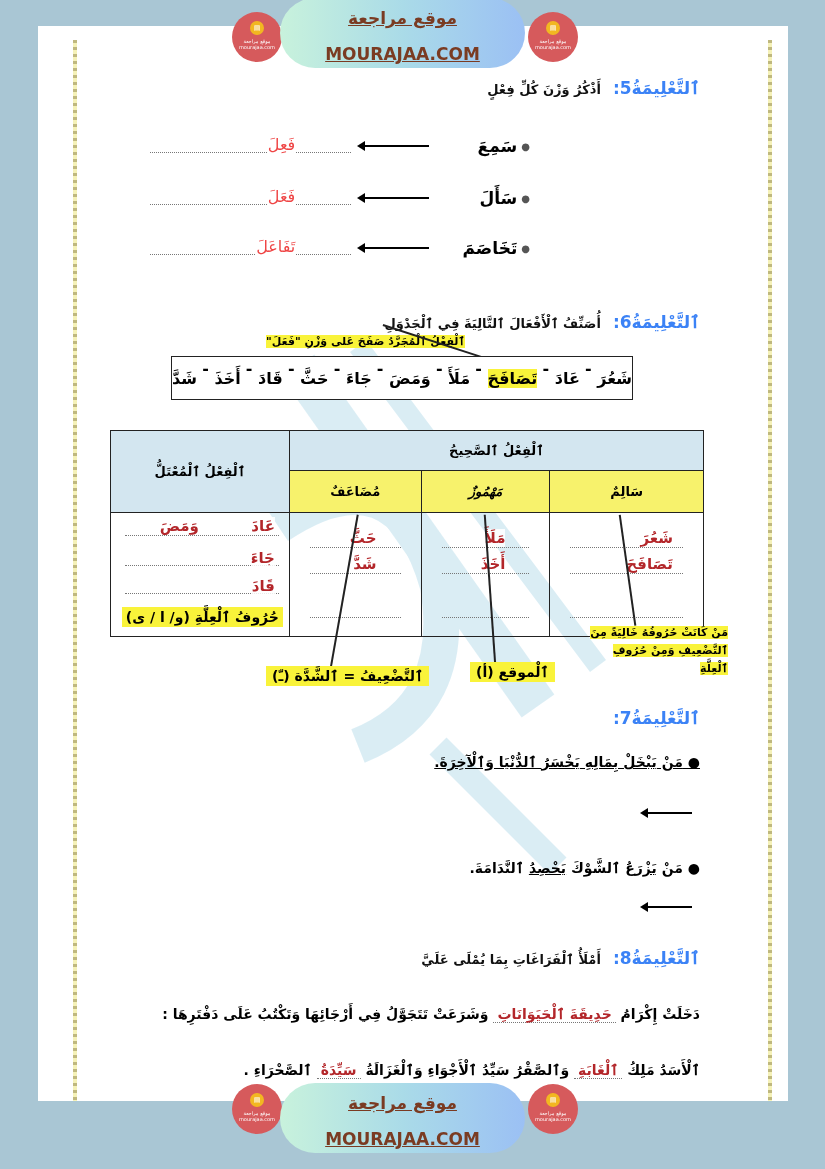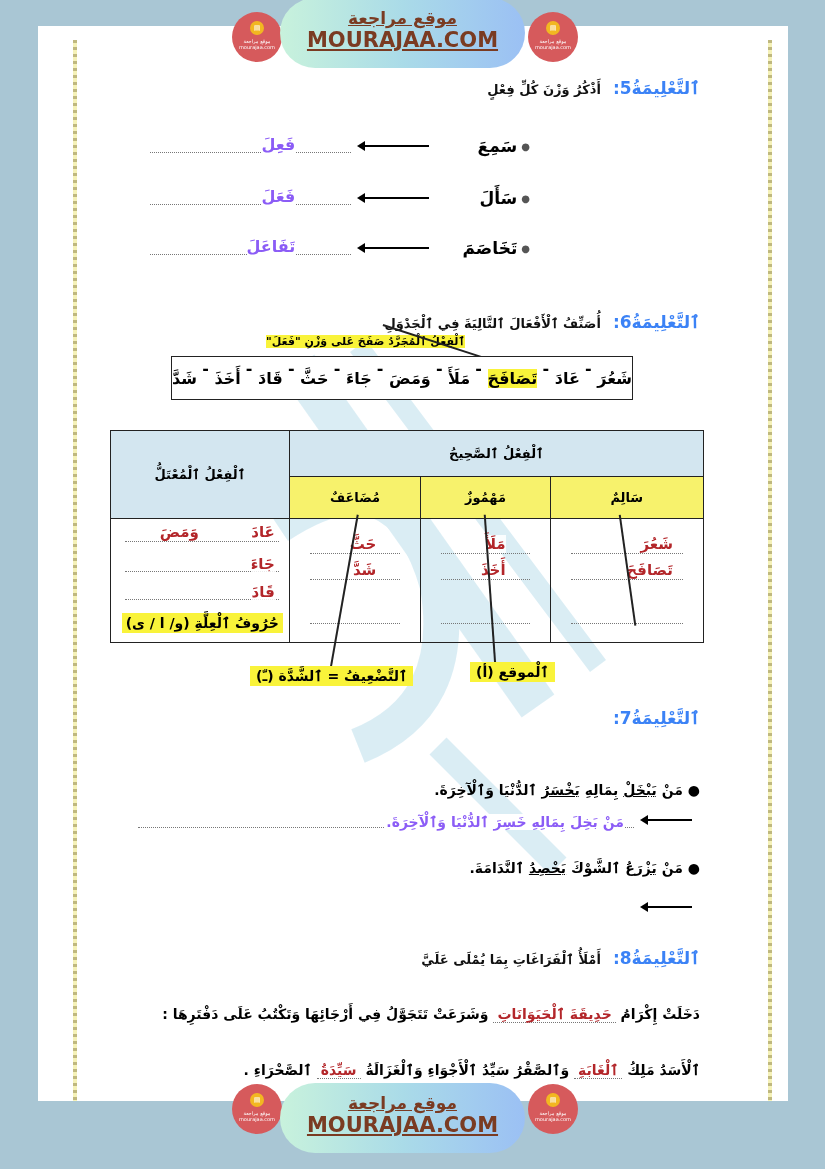--- a/index.html
+++ b/index.html
@@ -28,56 +28,56 @@
   .banner {
     position: absolute; left: 280px; width: 245px; height: 70px;
     border-radius: 35px;
     background: linear-gradient(90deg, #c8f2dc 0%, #aadbe8 50%, #9bc0f4 100%);
     text-align: center; color: #7a3b22;
     font-family: "DejaVu Sans", sans-serif; font-weight: bold;
   }
   .banner.top { top: -2px; }
   .banner.bottom { top: 1083px; }
   .banner .ar { display: block; font-size: 17px; padding-top: 10px; text-decoration: underline; }
-  .banner .en { display: block; font-size: 21px; text-decoration: underline; margin-top: 0; }
+  .banner .en { display: block; font-size: 17px; text-decoration: underline; margin-top: 16px; }
   .badge {
     position: absolute; width: 50px; height: 50px; border-radius: 50%;
     background: #d65a5c; color: #fff; text-align: center;
   }
   .badge .logo {
     display: block; width: 14px; height: 14px; margin: 9px auto 3px; border-radius: 50%;
     background: #f2b721; color:#fff; font-size: 7px; line-height: 14px;
   }
   .badge .small { display: block; font-size: 5px; line-height: 6px; }
   .heading {
     position: absolute; right: 88px; direction: rtl; display: flex; align-items: baseline; gap: 12px;
   }
   .heading .label { color: #3b82f6; font-weight: bold; font-size: 17px; }
   .heading .instr { font-weight: bold; font-size: 13px; color: #111; }
   .row5 { position: absolute; right: 258px; direction: rtl; display: flex; align-items: center; width: 380px; }
   .row5 .verb { font-size: 17px; font-weight: bold; width: 80px; }
   .row5 .bullet { color: #555; font-size: 10px; margin-left: 4px; }
   .arrow-left { display: inline-block; width: 70px; height: 2px; background: #000; position: relative; margin: 0 8px; }
   .arrow-left::before { content: ""; position: absolute; left: -2px; top: -4px; border: 5px solid transparent; border-right: 8px solid #000; border-left: 0; }
   .dotline { flex: 1; border-bottom: 1px dotted #777; height: 14px; position: relative; }
-  .ans { color: #8b5cf6; font-weight: bold; }
+  .ans { color: #ef4444; font-weight: normal; }
   .row5 .ans { position: absolute; right: 56px; bottom: -2px; font-size: 16px; background: #fff; }
   .hl { background: #f9f33a; }
   .note { position: absolute; direction: rtl; font-size: 11px; font-weight: bold; line-height: 18px; }
   .verbs-box {
     position: absolute; left: 133px; top: 330px; width: 462px; height: 44px;
     border: 1.5px solid #222; display: flex; align-items: center; justify-content: center;
     font-size: 16px; font-weight: bold; direction: rtl; background: #fff;
   }
   table.cls {
     position: absolute; left: 72px; top: 404px; width: 594px; border-collapse: collapse;
     direction: rtl;
   }
   table.cls td, table.cls th { border: 1.5px solid #222; text-align: center; }
-  table.cls th { background: #d3e6f0; height: 46px; font-size: 13px; font-weight: bold; }
+  table.cls th { background: #d3e6f0; height: 40px; font-size: 13px; font-weight: bold; }
   table.cls .sub { background: #f7f26c; height: 42px; font-size: 13px; font-weight: bold; }
   .cell { position: relative; height: 124px; vertical-align: top; }
   .cell .line { position: absolute; left: 20px; right: 20px; border-bottom: 1px dotted #777; }
   .cell .w { position: absolute; font-size: 15px; font-weight: bold; color: #b3262a; background: rgba(255,255,255,0.85); }
   .tag { position: absolute; font-size: 14px; font-weight: bold; direction: rtl; padding: 2px 6px; }
   .pointer { position: absolute; height: 1.5px; background: #222; transform-origin: left center; }
   .sentence { position: absolute; right: 88px; direction: rtl; font-size: 14px; font-weight: bold; }
   .answer-row { position: absolute; left: 100px; right: 88px; direction: rtl; display: flex; align-items: center; }
   .answer-row .arrow-left { width: 50px; }
   .answer-row .dotline { height: 16px; }
@@ -152,21 +152,21 @@
   </div>
 
   <table class="cls">
     <tbody>
         <tr>
       <th colspan="3">ٱلْفِعْلُ ٱلصَّحِيحُ</th>
       <th rowspan="2" style="width:186px;">ٱلْفِعْلُ ٱلْمُعْتَلُّ</th>
     </tr>
     <tr>
       <td class="sub" style="width:160px;">سَالِمٌ</td>
-      <td class="sub" style="width:134px;">مَهْمُوزٌ</td>
+      <td class="sub" style="width:134px;font-style:italic;">مَهْمُوزٌ</td>
       <td class="sub" style="width:136px;">مُضَاعَفٌ</td>
     </tr>
     <tr>
       <td class="cell">
         <div class="line" style="top:34px;"></div>
             <div class="line" style="top:60px;"></div>
             <div class="line" style="top:104px;"></div>
         <span class="w" style="right:30px; top:16px;">شَعُرَ</span>
         <span class="w" style="right:30px; top:42px;">تَصَافَحَ</span>
       </td>
@@ -195,34 +195,34 @@
         <span class="hl" style="position:absolute; right:6px; top:94px; font-size:14px; font-weight:bold; padding:2px 4px;">حُرُوفُ ٱلْعِلَّةِ (و/ ا / ى)</span>
       </td>
     </tr>
   </tbody>
     </table>
 
   <div class="pointer" style="left:582px; top:488px; width:112px; transform: rotate(82deg);"></div>
   <div class="pointer" style="left:447px; top:488px; width:152px; transform: rotate(86deg);"></div>
   <div class="pointer" style="left:320px; top:488px; width:166px; transform: rotate(100deg);"></div>
 
+  <div class="tag" style="left:546px; top:596px; width:150px; font-size:11px; line-height:18px;">
+    <span class="hl">مَنْ كَانَتْ حُرُوفُهُ خَالِيَةً مِنَ ٱلتَّضْعِيفِ وَمِنْ حُرُوفِ ٱلْعِلَّةِ</span>
+  </div>
   <div class="tag hl" style="left:432px; top:636px;">ٱلْموقع (أ)</div>
-  <div class="tag hl" style="left:212px; top:640px;">ٱلتَّضْعِيفُ = ٱلشَّدَّة (ـّ)</div>
+  <div class="tag hl" style="left:228px; top:640px;">ٱلتَّضْعِيفُ = ٱلشَّدَّة (ـّ)</div>
 
   <div class="heading" style="top:682px;">
     <span class="label">ٱلتَّعْلِيمَةُ7:</span>
   </div>
-  <div class="sentence" style="top:756px;">
+  <div class="sentence" style="top:728px;text-decoration:underline;">
     <span>● </span><span>مَنْ </span><u>يَبْخَلْ</u><span> بِمَالِهِ </span><u>يَخْسَرُ</u><span> ٱلدُّنْيَا وَٱلْآخِرَةَ.</span>
   </div>
   <div class="answer-row" style="top:786px;">
     <span class="arrow-left"></span>
-    <span class="dotline">
-        <span class="ans">مَنْ بَخِلَ بِمَالِهِ خَسِرَ ٱلدُّنْيَا وَٱلْآخِرَةَ.</span>
-      </span>
   </div>
   <div class="sentence" style="top:834px;">
     <span>● </span><span>مَنْ </span><u>يَزْرَعُ</u><span> ٱلشَّوْكَ </span><u>يَحْصِدُ</u><span> ٱلنَّدَامَةَ.</span>
   </div>
   <div class="answer-row" style="top:880px;">
     <span class="arrow-left"></span>
   </div>
 
   <div class="heading" style="top:922px;">
     <span class="label">ٱلتَّعْلِيمَةُ8:</span>

